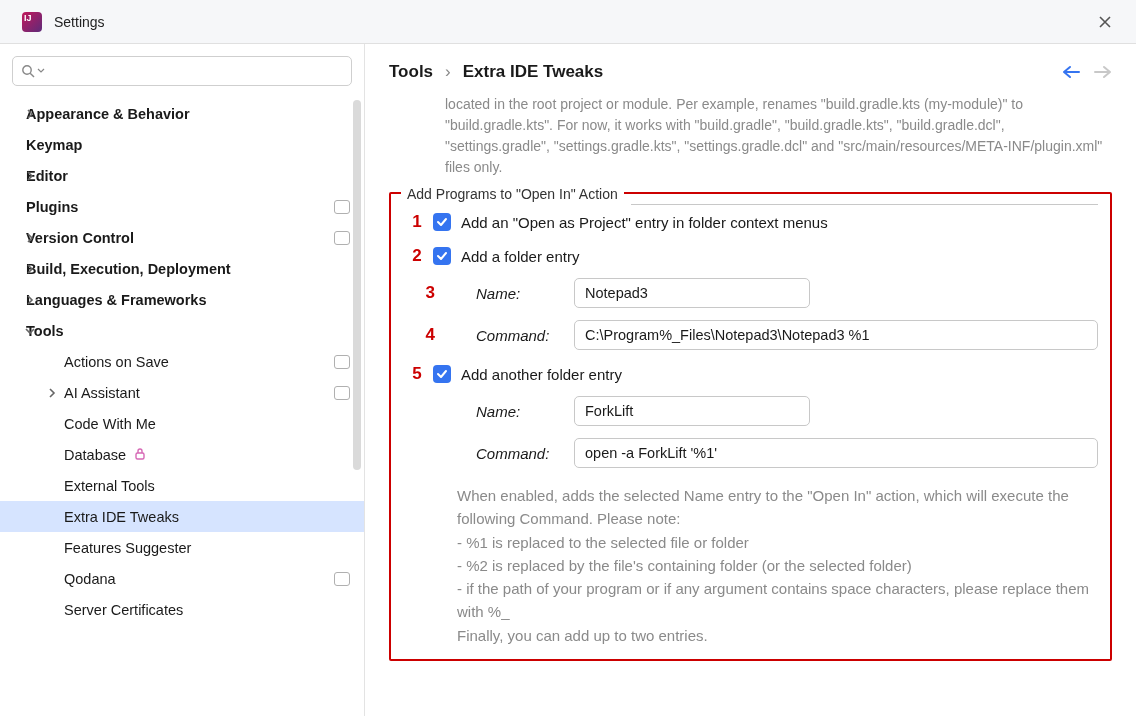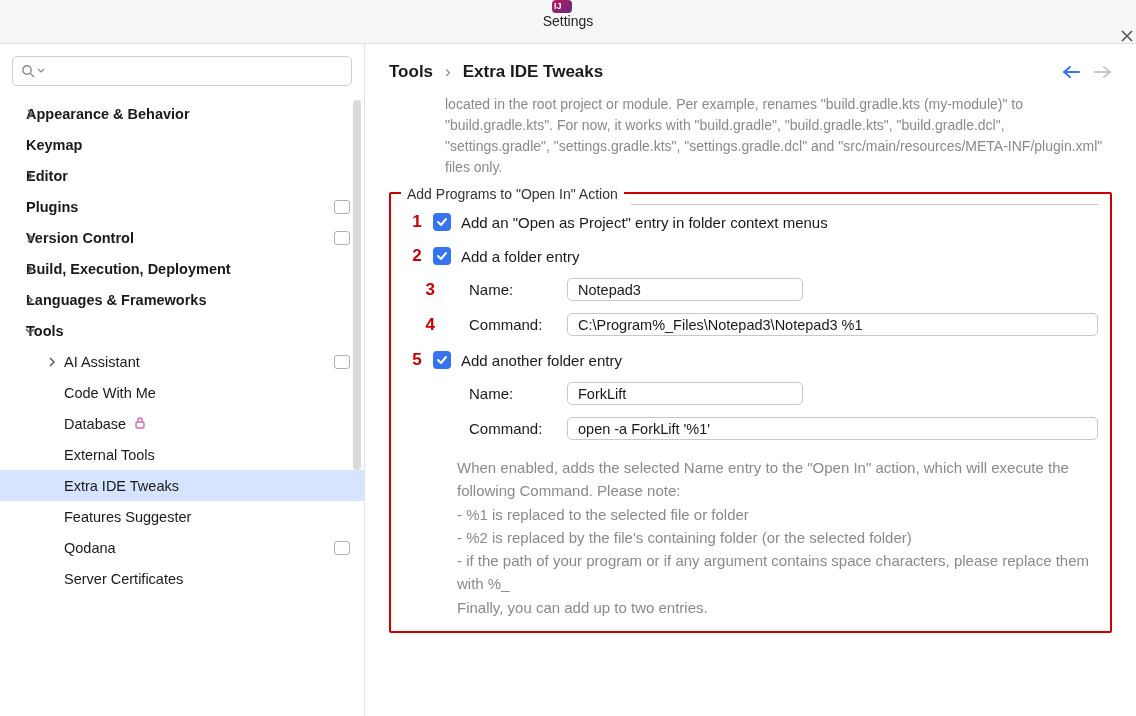--- a/index.html
+++ b/index.html
@@ -1,18 +1,18 @@
 <!DOCTYPE html>
 <html><head>
 <meta charset="utf-8">
 <style>
   * { box-sizing: border-box; margin: 0; padding: 0; }
   body { font-family: -apple-system, BlinkMacSystemFont, "Segoe UI", Arial, sans-serif; font-size: 14px; color: #1e1e1e; background: #fff; width: 1136px; height: 716px; overflow: hidden; }
 
-  .titlebar { display: flex; align-items: center; height: 44px; padding: 0 0; background: #f6f7f9; border-bottom: 1px solid #e0e0e0; flex-direction: column; }
+  .titlebar { display: flex; align-items: center; height: 44px; padding: 0 22px; background: #f6f7f9; border-bottom: 1px solid #e0e0e0; }
   .titlebar .app-icon { width: 20px; height: 20px; border-radius: 4px; background: linear-gradient(135deg,#c2185b 0%,#5e2b7a 100%); margin-right: 12px; position: relative; }
   .titlebar .app-icon::after { content:"IJ"; font-size:9px; font-weight:700; color:#fff; position:absolute; top:1px; left:2px;}
   .titlebar .title { font-size: 14px; color:#222; }
   .titlebar .close { margin-left: auto; width:18px; height:18px; display:flex; align-items:center; justify-content:center; cursor:pointer;}
   .titlebar .close svg { stroke:#555; }
 
   .body { display:flex; height:calc(716px - 44px); }
 
   
   .sidebar { width: 365px; border-right:1px solid #e3e3e3; display:flex; flex-direction:column; padding:12px 0 0 0; position:relative;}
@@ -52,22 +52,22 @@
   .legend-line { border-top:1px solid #c8c8c8; position:absolute; top:10px; left:240px; right:12px;}
 
   .row { display:flex; align-items:center; margin-top:14px;}
   .marker { width:28px; text-align:center; font-size:17px; font-weight:700; color:#cc0000; margin-right:2px;}
   .marker.hidden { visibility:hidden;}
   .cb { width:18px; height:18px; border-radius:4px; background:#3574f0; display:flex; align-items:center; justify-content:center; margin-right:10px; flex-shrink:0;}
   .cb svg { stroke:#fff; }
   .cb-label { font-size:15px; color:#1a1a1a;}
 
   .field-row { display:flex; align-items:center; margin-top:12px;}
-  .field-label { width:98px; font-size:15px; color:#1a1a1a; text-align:left; margin-left:22px;}
-  .field-row input { height:23px; border:1px solid #c8c8c8; border-radius:5px; padding:0 10px; font-size:14.5px; color:#1a1a1a; background:#fff; font-family:inherit;}
+  .field-label { width:98px; font-size:15px; color:#1a1a1a; text-align:left; margin-left:29px;font-style:italic;}
+  .field-row input { height:30px; border:1px solid #c8c8c8; border-radius:5px; padding:0 10px; font-size:14.5px; color:#1a1a1a; background:#fff; font-family:inherit;}
   .name-input { width:236px;}
   .cmd-input { flex:1;}
   .field-row .marker{ width:28px; margin-left:4px; margin-right:12px; text-align:right;}
 
   .help { color:#8a8a8a; font-size:15px; line-height:1.55; margin:16px 0 0 54px;}
 </style>
 </head>
 <body>
 
 <div class="titlebar">
@@ -131,20 +131,24 @@
               <path d="M4 2 L8 6 L4 10" stroke-width="1.6" transform=""></path>
             </svg></span>
           <span>Languages &amp; Frameworks</span>
         </div>
         <div class="tree-item top">
           <span class="chev"><svg width="12" height="12" viewBox="0 0 12 12">
               <path d="M4 2 L8 6 L4 10" stroke-width="1.6" transform="rotate(90 6 6)"></path>
             </svg></span>
           <span>Tools</span>
         </div>
+        <div class="tree-item child">
+          <span>Actions on Save</span>
+          <span class="badge-box"></span>
+        </div>
         <div class="tree-item child child-arrow">
           <span class="chev"><svg width="12" height="12" viewBox="0 0 12 12">
               <path d="M4 2 L8 6 L4 10" stroke-width="1.6" transform=""></path>
             </svg></span>
           <span>AI Assistant</span>
           <span class="badge-box"></span>
         </div>
         <div class="tree-item child">
           <span>Code With Me</span>
         </div>

